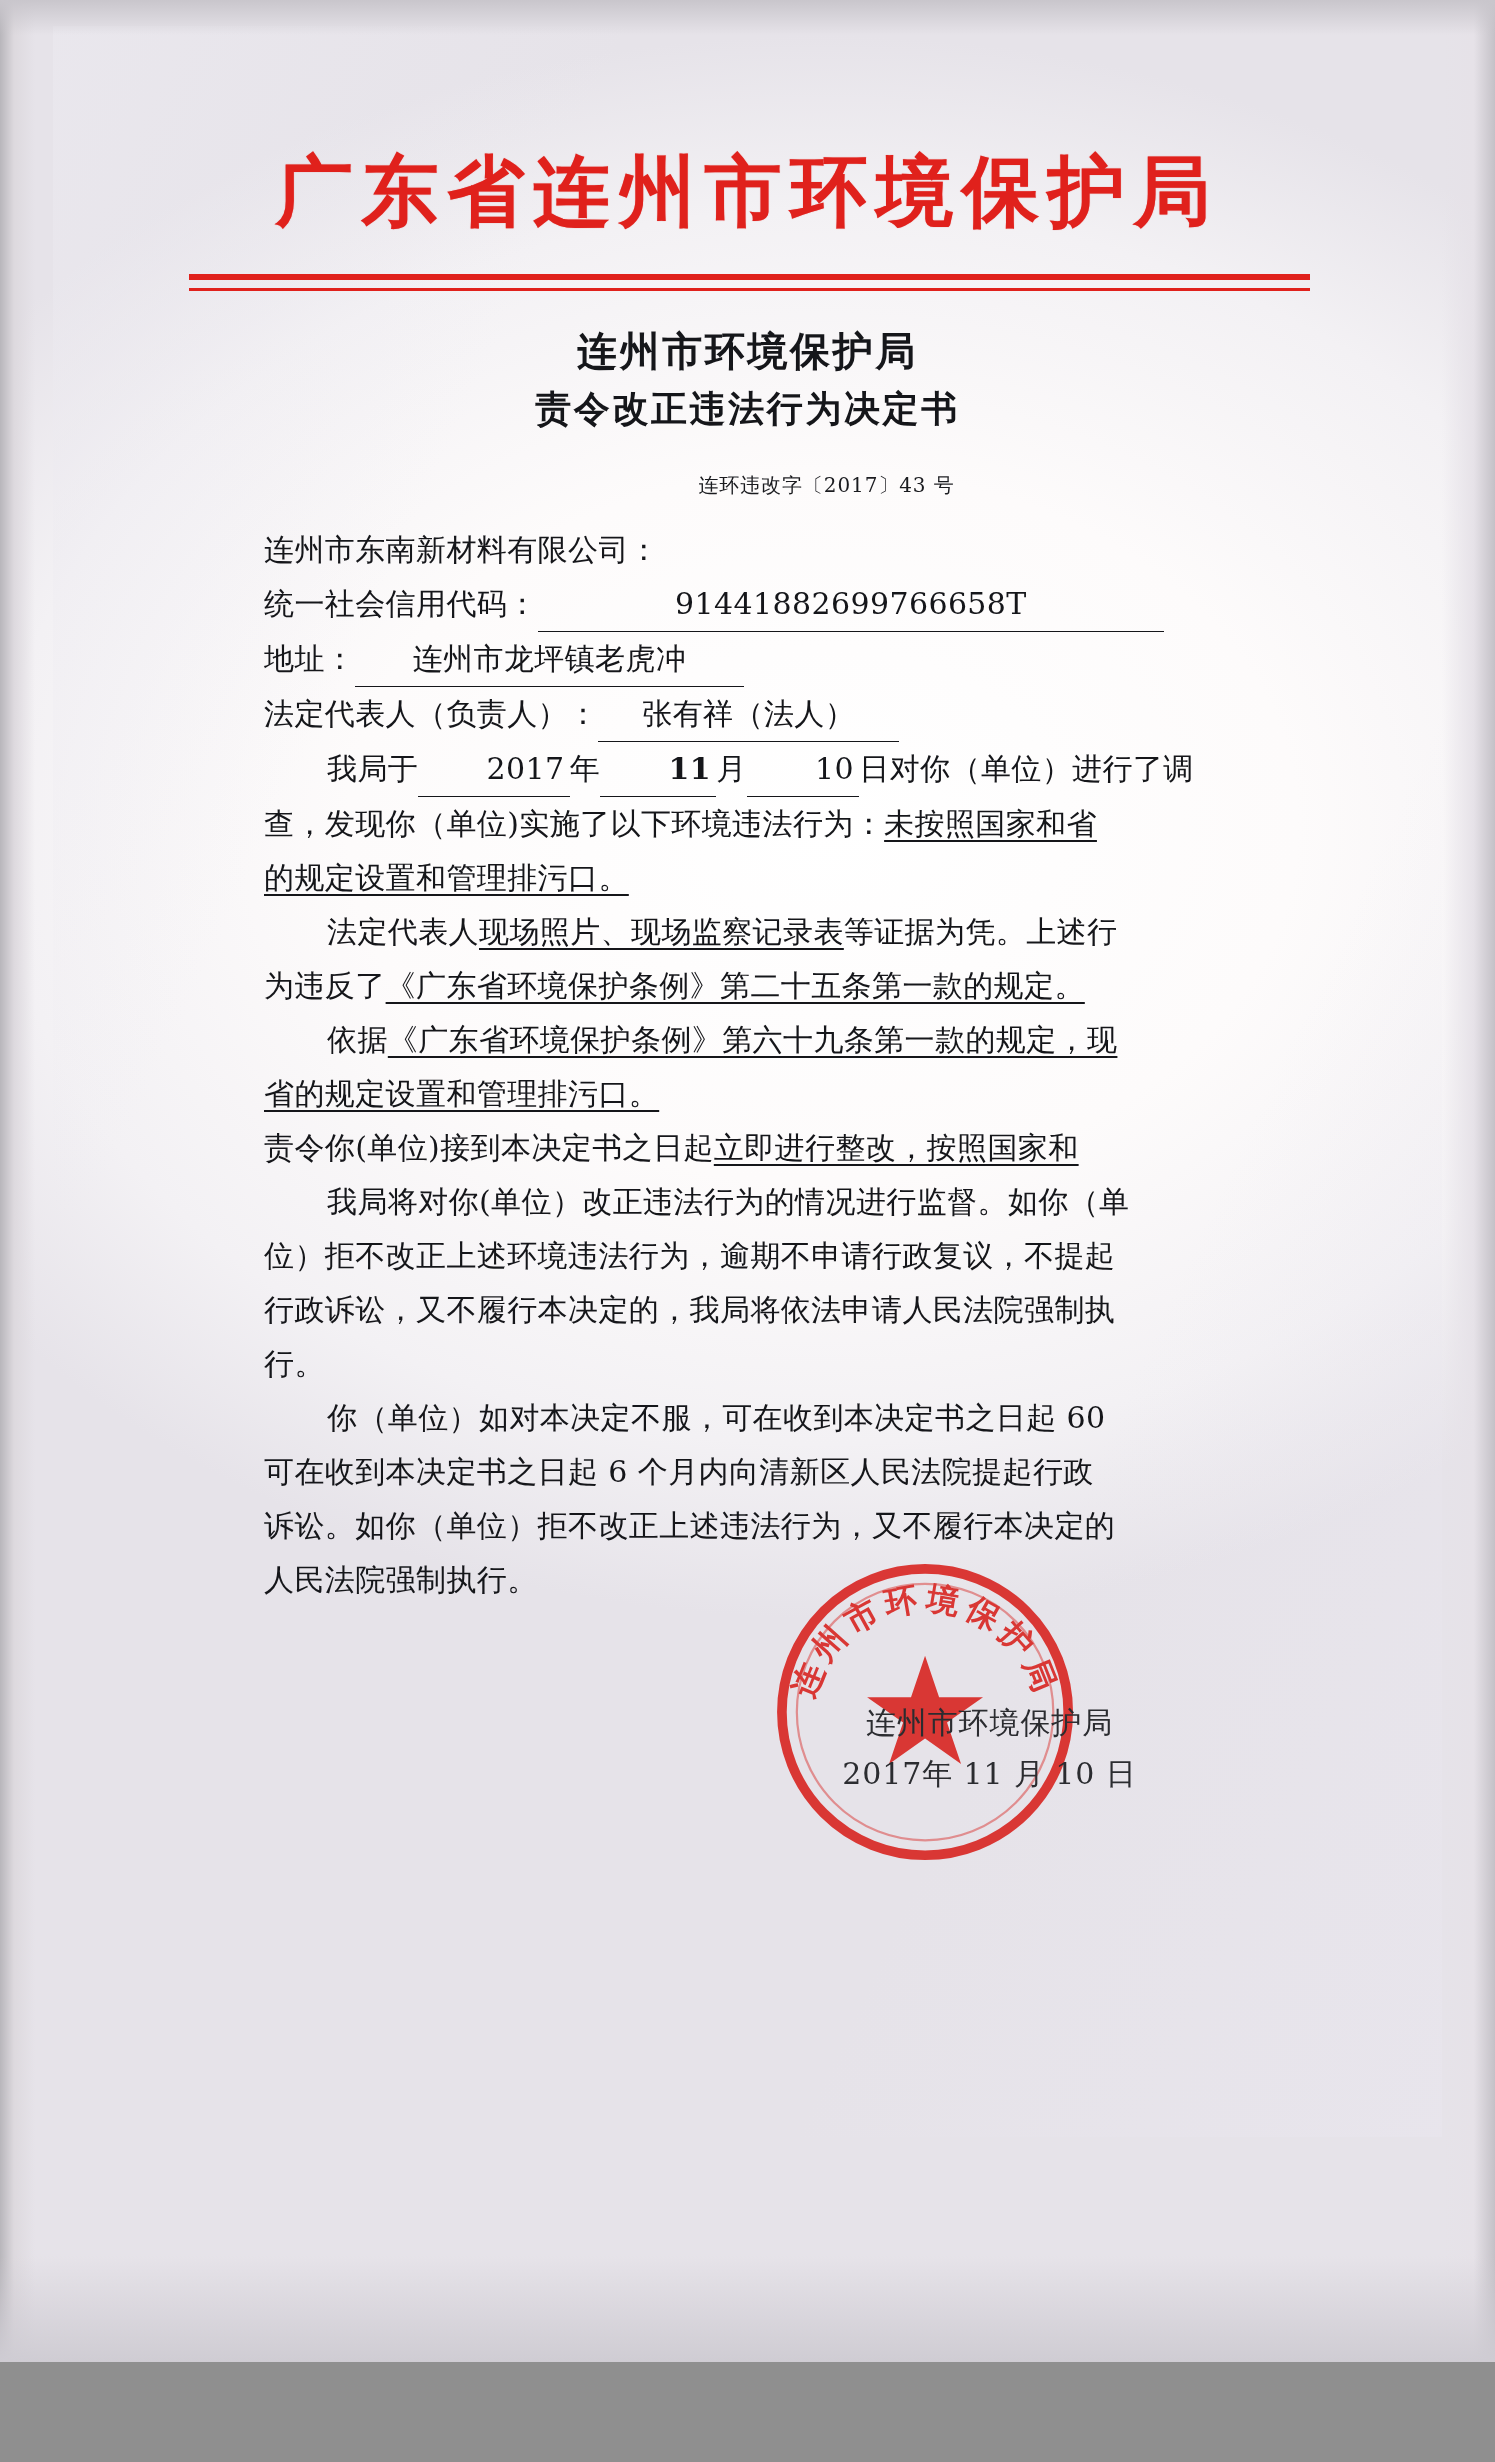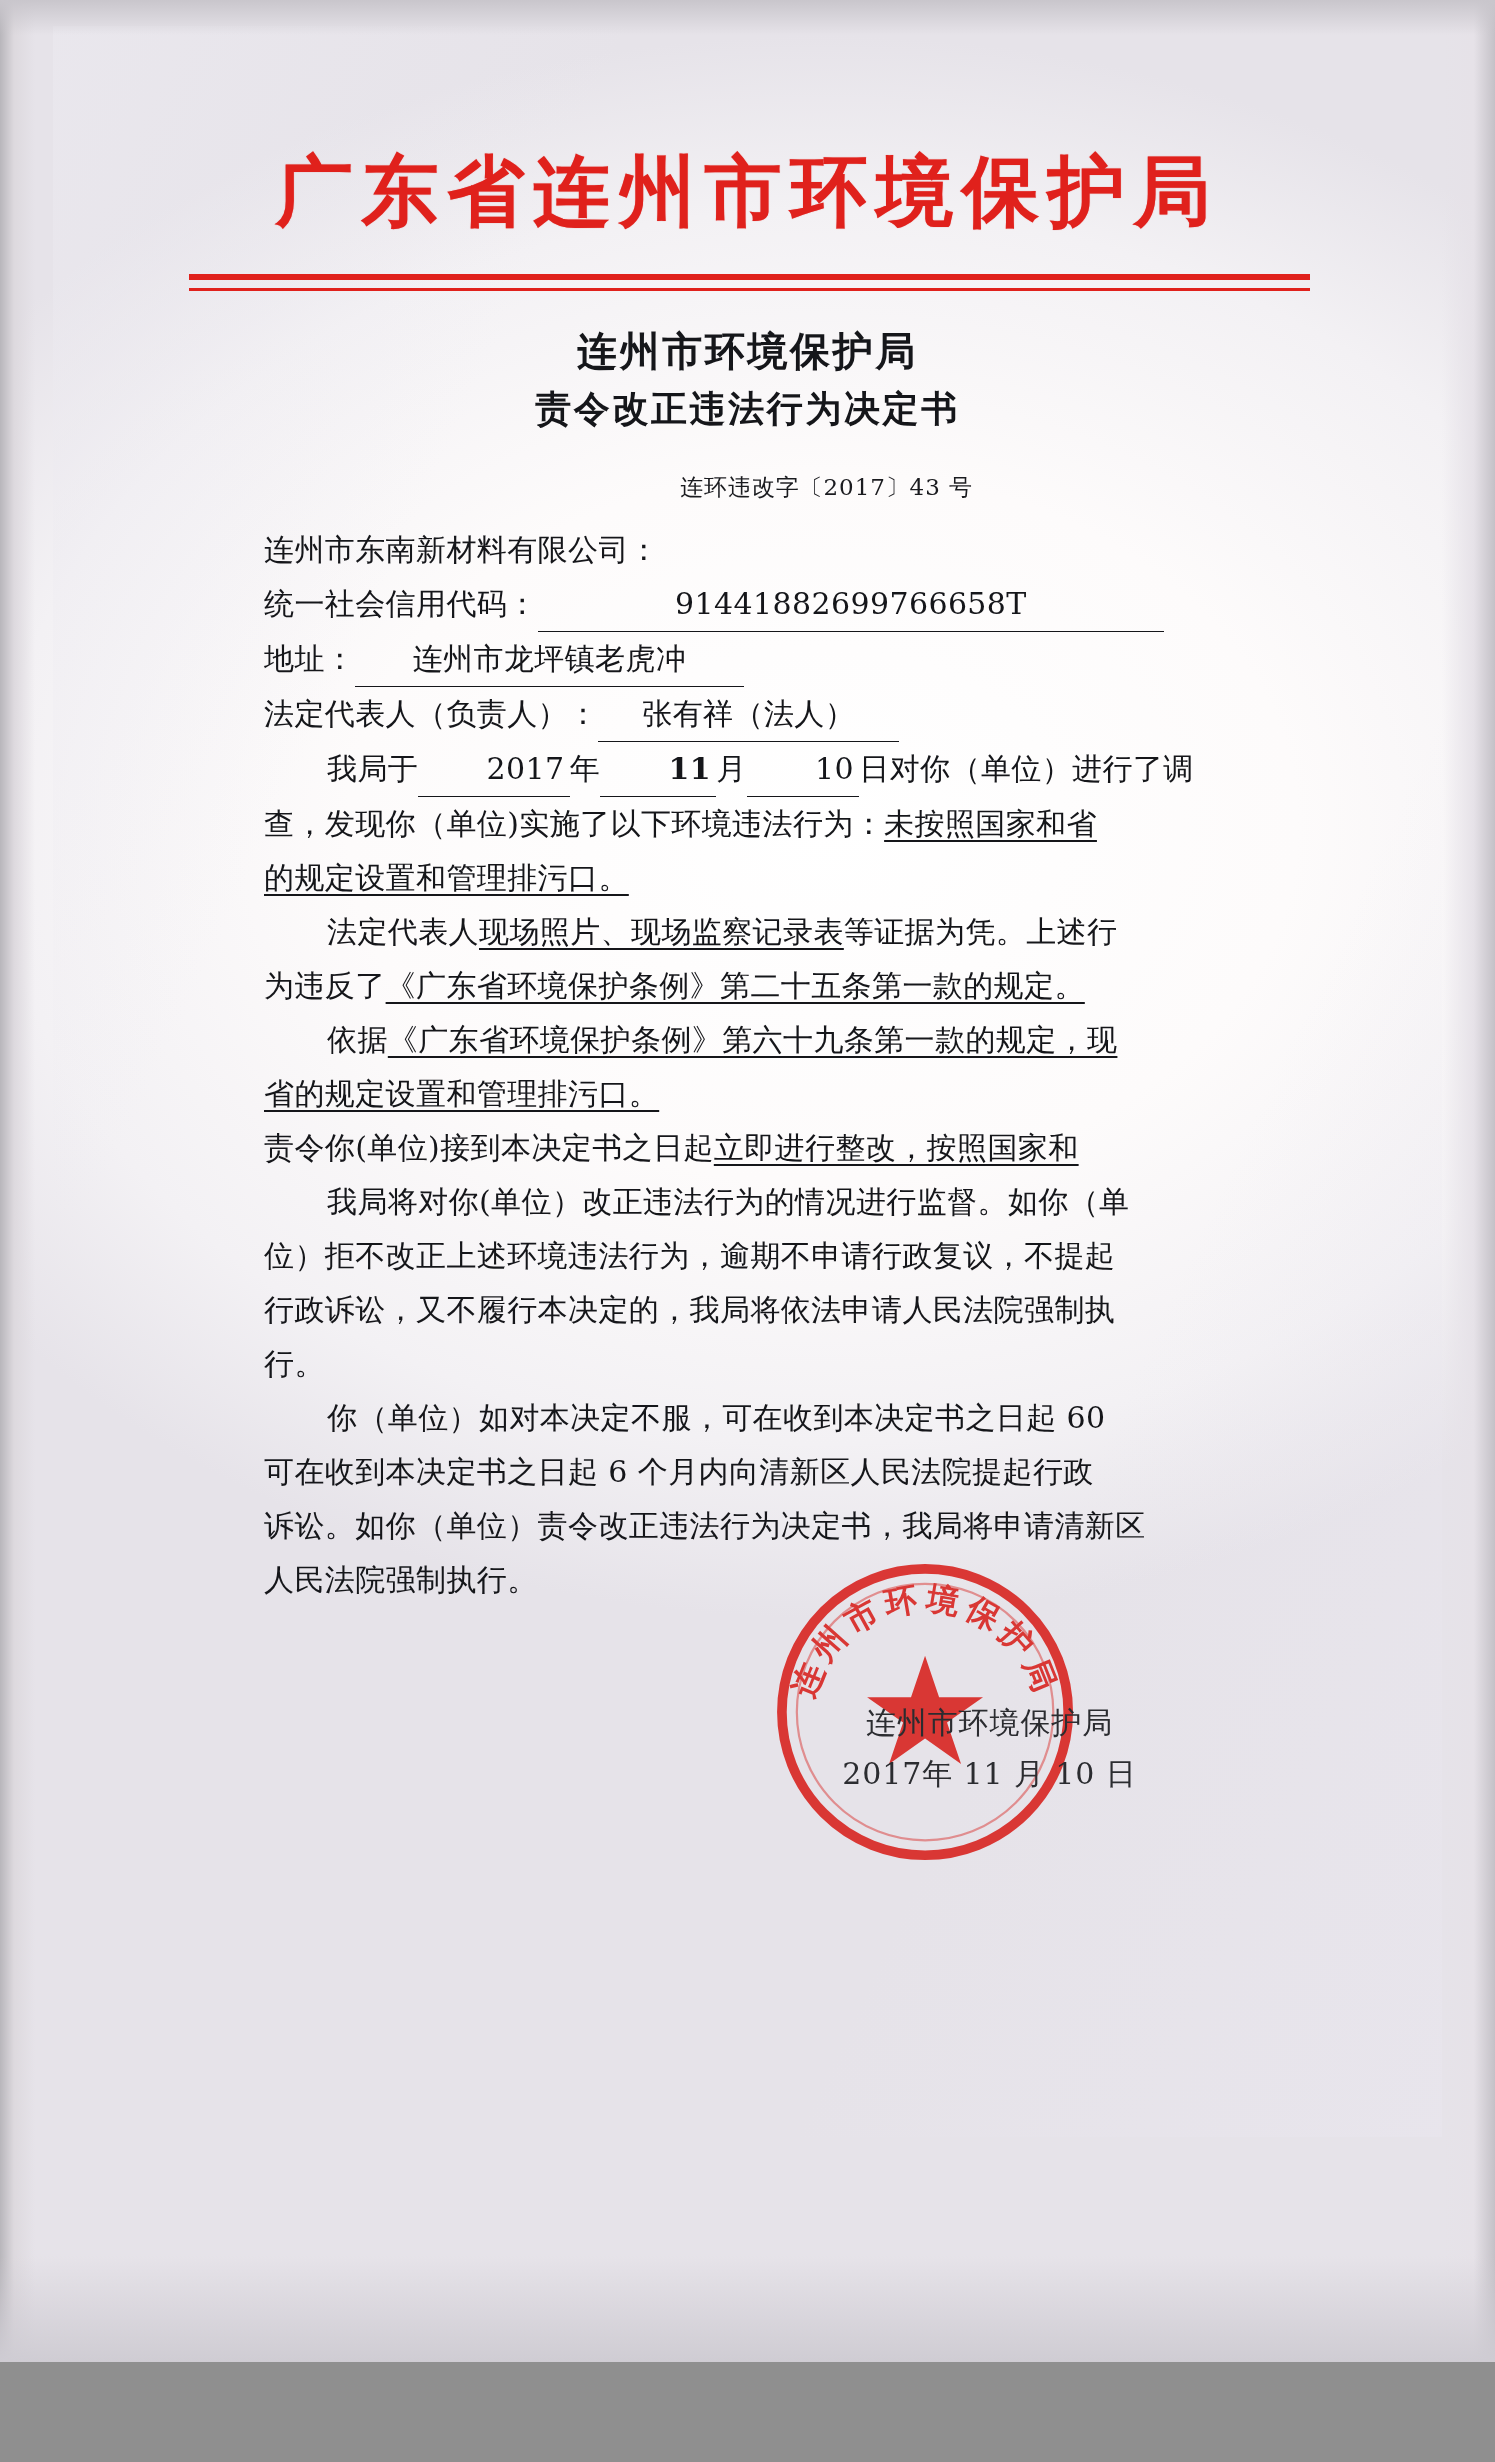--- a/index.html
+++ b/index.html
@@ -102,21 +102,21 @@
     color: #15161a;
     font-family: "DejaVu Serif", "Liberation Serif", serif;
   }
   .doc-number {
     position: absolute;
     top: 472px;
     left: 0; width: 1495px;
     text-align: center;
     padding-left: 158px;
     box-sizing: border-box;
-    font-size: 23px;
+    font-size: 20px;
     color: #1a1b1f;
     letter-spacing: 0.9px;
     font-family: "DejaVu Serif", "Liberation Serif", serif;
   }
 
   
   .body-block {
     position: absolute;
     left: 264px;
     top: 523px;
@@ -239,21 +239,21 @@
       <span>责令你(单位)接到本决定书之日起</span><span class="u">立即进行整改，按照国家和</span>
     </div>
 
     <div class="line para">我局将对你(单位）改正违法行为的情况进行监督。如你（单</div>
     <div class="line">位）拒不改正上述环境违法行为，逾期不申请行政复议，不提起</div>
     <div class="line">行政诉讼，又不履行本决定的，我局将依法申请人民法院强制执</div>
     <div class="line">行。</div>
 
     <div class="line para">你（单位）如对本决定不服，可在收到本决定书之日起 60</div>
     <div class="line">可在收到本决定书之日起 6 个月内向清新区人民法院提起行政</div>
-    <div class="line">诉讼。如你（单位）责令改正违法行为决定书，我局将申请清新区</div>
+    <div class="line">诉讼。如你（单位）拒不改正上述违法行为，又不履行本决定的</div>
     <div class="line">人民法院强制执行。</div>
   </div>
 
   <div class="seal">
     <svg width="303" height="303" viewBox="0 0 345 345" xmlns="http://www.w3.org/2000/svg">
       <g opacity="0.88">
         <circle cx="172" cy="172" r="163" fill="none" stroke="#d8201c" stroke-width="11"></circle>
         <circle cx="172" cy="172" r="146" fill="none" stroke="#d8201c" stroke-width="2.5" opacity="0.5"></circle>
 
         <polygon points="172,108 188,155 238,155 197,184 213,231 172,202 131,231 147,184 106,155 156,155" fill="#d8201c"></polygon>

